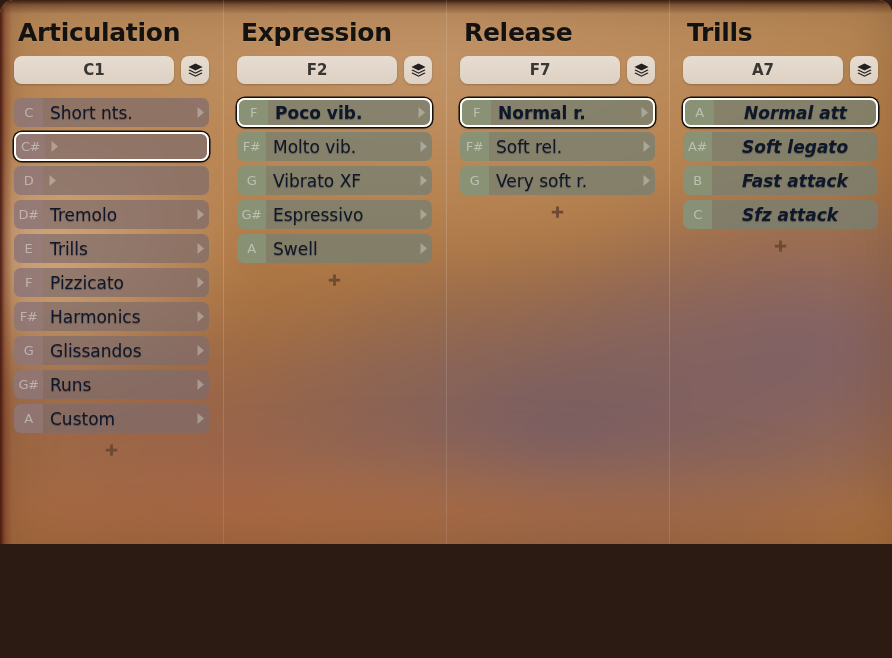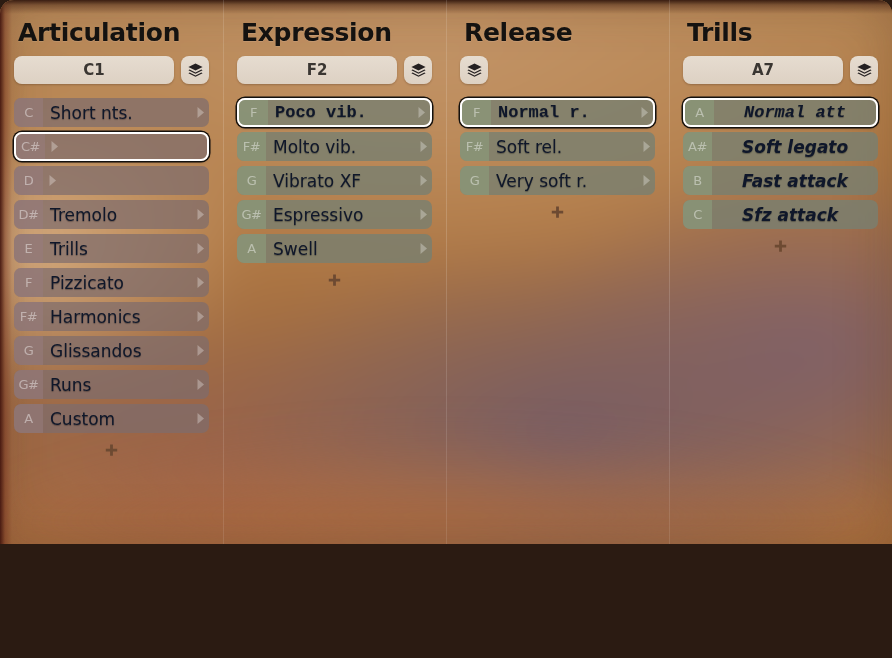--- a/index.html
+++ b/index.html
@@ -171,21 +171,21 @@
   .item.tone-brown .note { background: rgba(152,124,126,0.55); }
   
   .item.tone-green { background: rgba(120,128,112,0.80); }
   .item.tone-green .note { background: rgba(140,156,124,0.62); }
 
   .item.selected {
     border: 2px solid #ffffff;
     box-shadow: 0 0 0 1.5px #14110e, 0 1px 3px rgba(0,0,0,0.35);
     border-radius: 8px;
   }
-  .item.selected .label { font-weight: bold; font-family: Liberation Mono, monospace; }
+  .item.selected .label { font-weight: bold; }
 
   .item.italic .label { font-style: italic; font-weight: bold; padding-left: 30px; }
   .item.italic.selected .label { font-style: italic; font-weight: bold; }
 
   .add-btn {
     height: 26px;
     margin-top: 4px;
     display: flex;
     align-items: center;
     justify-content: center;
@@ -381,20 +381,21 @@
           <span>
             <svg width="17" height="17" viewBox="0 0 17 17" aria-hidden="true">
               <path d="M7.1 2.4 h2.8 v4.3 h4.3 v2.8 h-4.3 v4.3 h-2.8 v-4.3 h-4.3 v-2.8 h4.3 z" fill="#6d4a32"></path>
             </svg>
           </span>
         </div>
       </div>
       <div class="column">
         <div class="col-title">Release</div>
         <div class="key-row">
+          <div class="key-field" title="Key">F7</div>
           <div class="layers-btn" title="Layers">
             <span>
               <svg width="17" height="17" viewBox="0 0 17 17" aria-hidden="true">
                 <path d="M8.5 1.6 L15.6 5.1 L8.5 8.6 L1.4 5.1 Z" fill="#242021"></path>
                 <path d="M2.6 7.6 L1.4 8.2 L8.5 11.7 L15.6 8.2 L14.4 7.6 L8.5 10.5 Z" fill="#242021"></path>
                 <path d="M2.6 10.6 L1.4 11.2 L8.5 14.7 L15.6 11.2 L14.4 10.6 L8.5 13.5 Z" fill="#242021"></path>
               </svg>
             </span>
           </div>
         </div>

